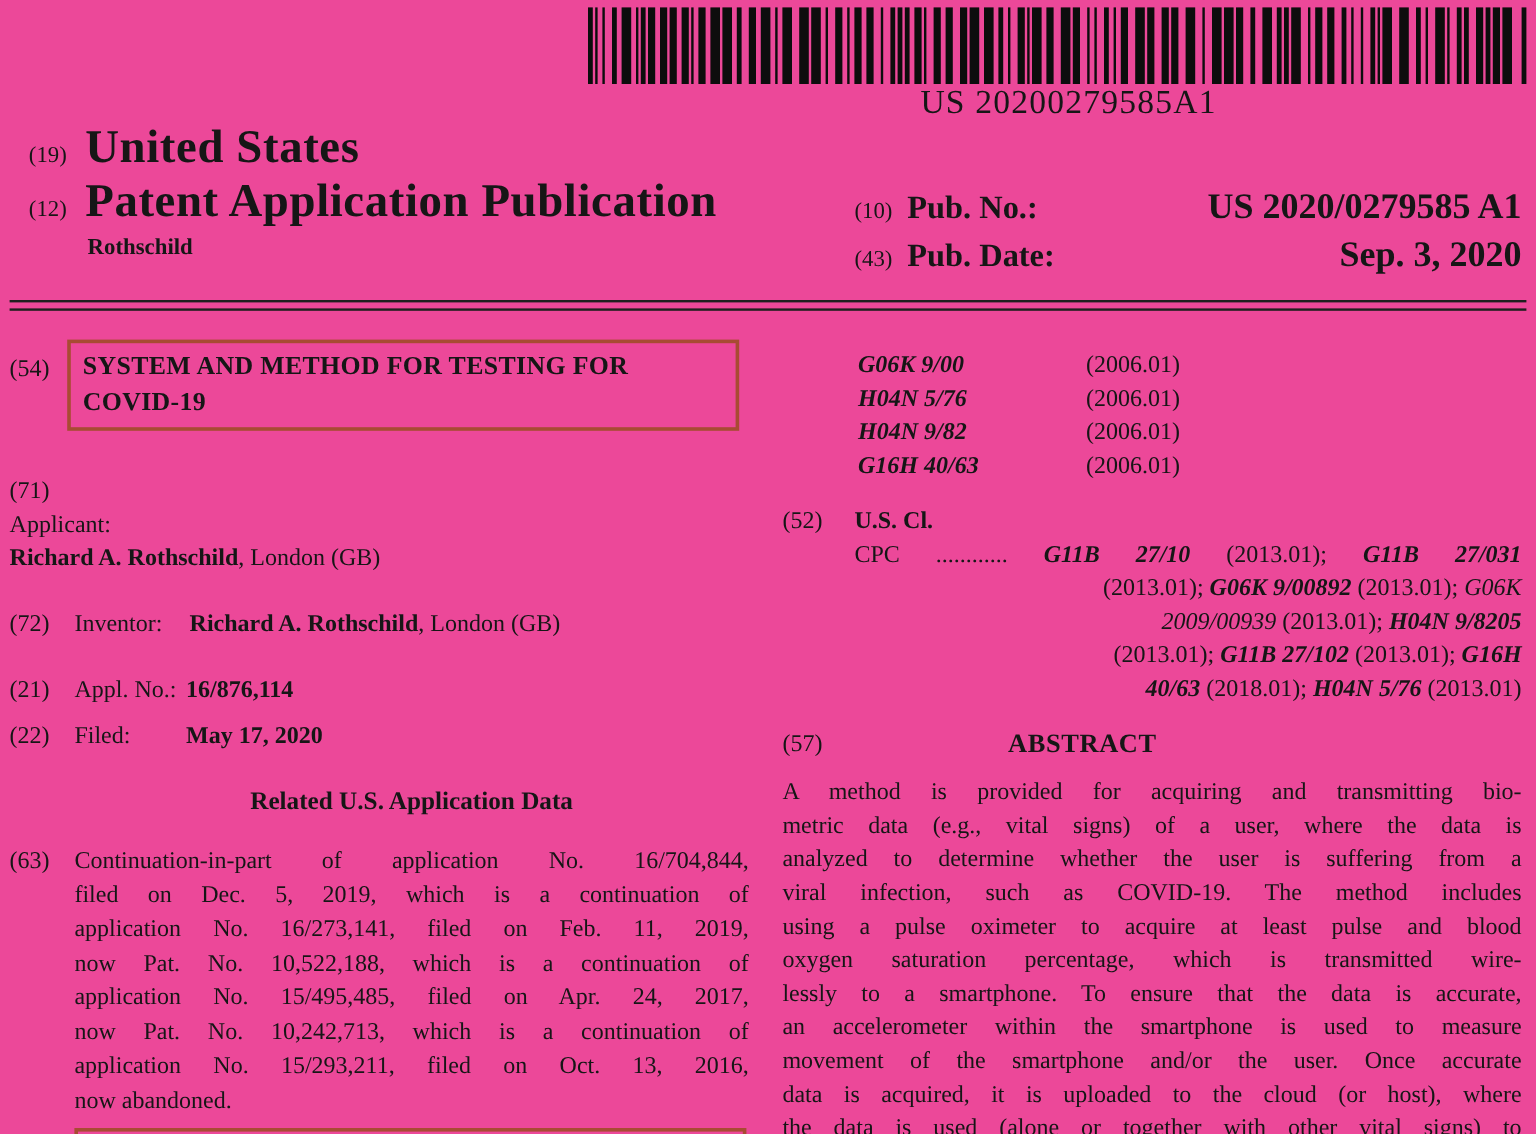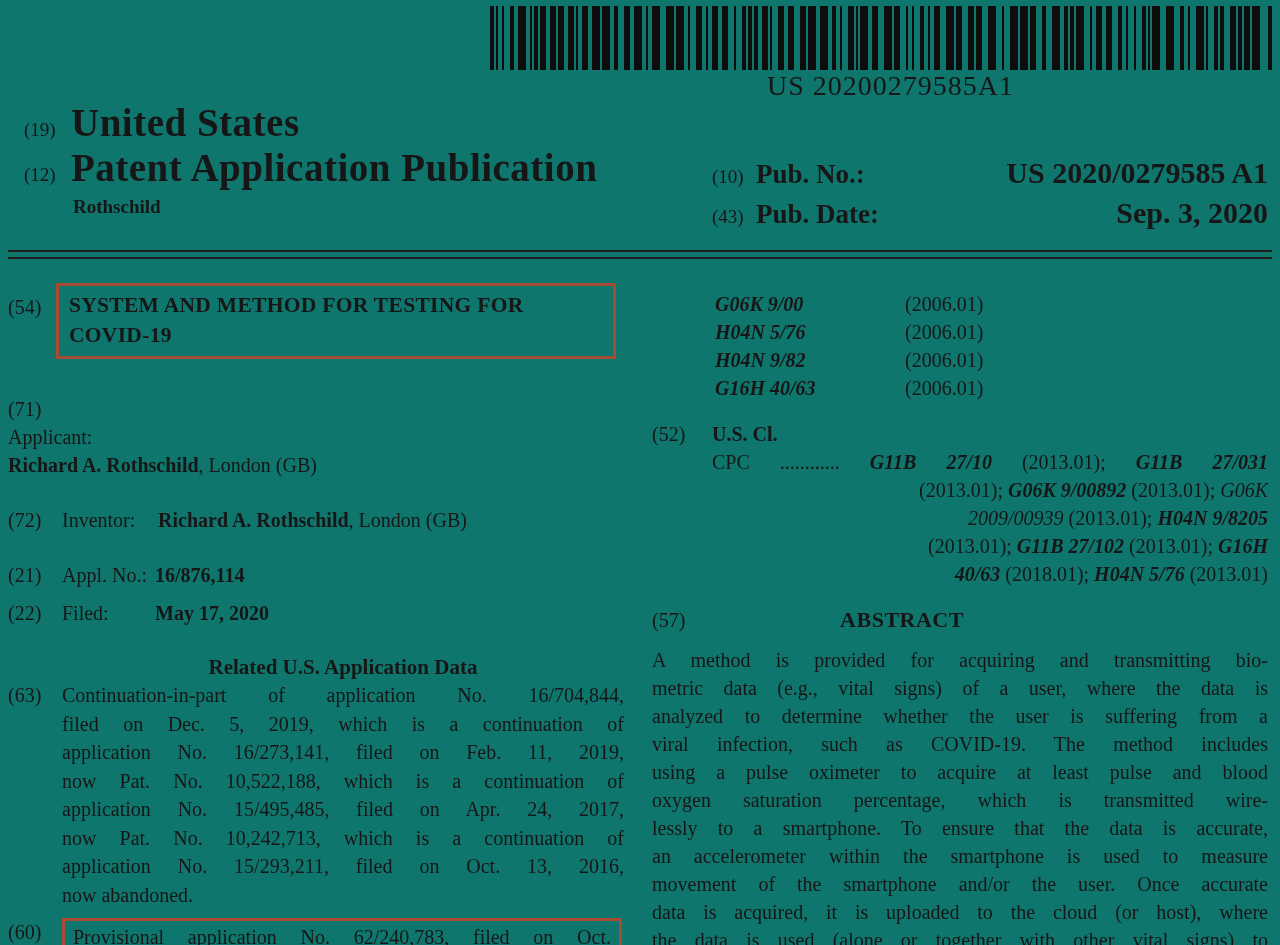--- a/index.html
+++ b/index.html
@@ -1,18 +1,18 @@
 <!DOCTYPE html>
 <html style="--box_border: #a84b33; --rule: #1f1f1f;"><head>
 <meta charset="utf-8">
 <style>
   html,body{margin:0;padding:0;background:#e8e8e8;}
   .page{
     position:relative;width:1280px;height:945px;margin:0 auto;
-    background:#0f766e;color:#161616;overflow:hidden;
+    background:#ec4899;color:#161616;overflow:hidden;
     font-family:"Liberation Serif","DejaVu Serif",serif;
   }
   
   .barcode{position:absolute;left:490px;top:6px;width:788px;height:64px;}
   .barcode-text{position:absolute;left:767px;top:70px;font-size:28px;letter-spacing:1px;}
   
   .hdr-left{position:absolute;left:24px;top:100px;}
   .hdr-row{display:flex;align-items:baseline;}
   .hdr-num{font-size:19px;width:47px;flex:none;}
   .hdr-big{font-size:39px;font-weight:bold;letter-spacing:0.5px;white-space:nowrap;}
@@ -37,21 +37,21 @@
              font-weight:bold;font-size:21.5px;line-height:30px;letter-spacing:0.3px;}
   
   .field{display:flex;align-items:baseline;}
   .f-applicant{margin-top:36px;flex-direction:column;} .f-inventor{margin-top:27px;}
   .f-applno{margin-top:27px;}   .f-filed{margin-top:10px;}
   .f-label-wide{display:inline-block;min-width:96px;}
   .f-label-mid{display:inline-block;min-width:93px;}
   .bold{font-weight:bold;}
   .related-head{margin-top:26px;display:flex;}
   .related-head .txt{flex:1;text-align:center;font-weight:bold;font-size:21px;}
-  .cont-row{}
+  .cont-row{margin-top:22px;}
   .cont-body{flex:1;line-height:28.5px;}
   .prov-row{margin-top:9px;}
   .prov-box{flex:1;margin-right:2px;padding:2px 8px 4px;line-height:29px;}
   
   .jline{text-align:justify;text-align-last:justify;}
   .pline{text-align:left;}
   
   .intcl{margin-top:12px;}
   .cl-row{display:flex;}
   .cl-code{margin-left:63px;width:190px;font-weight:bold;font-style:italic;}

